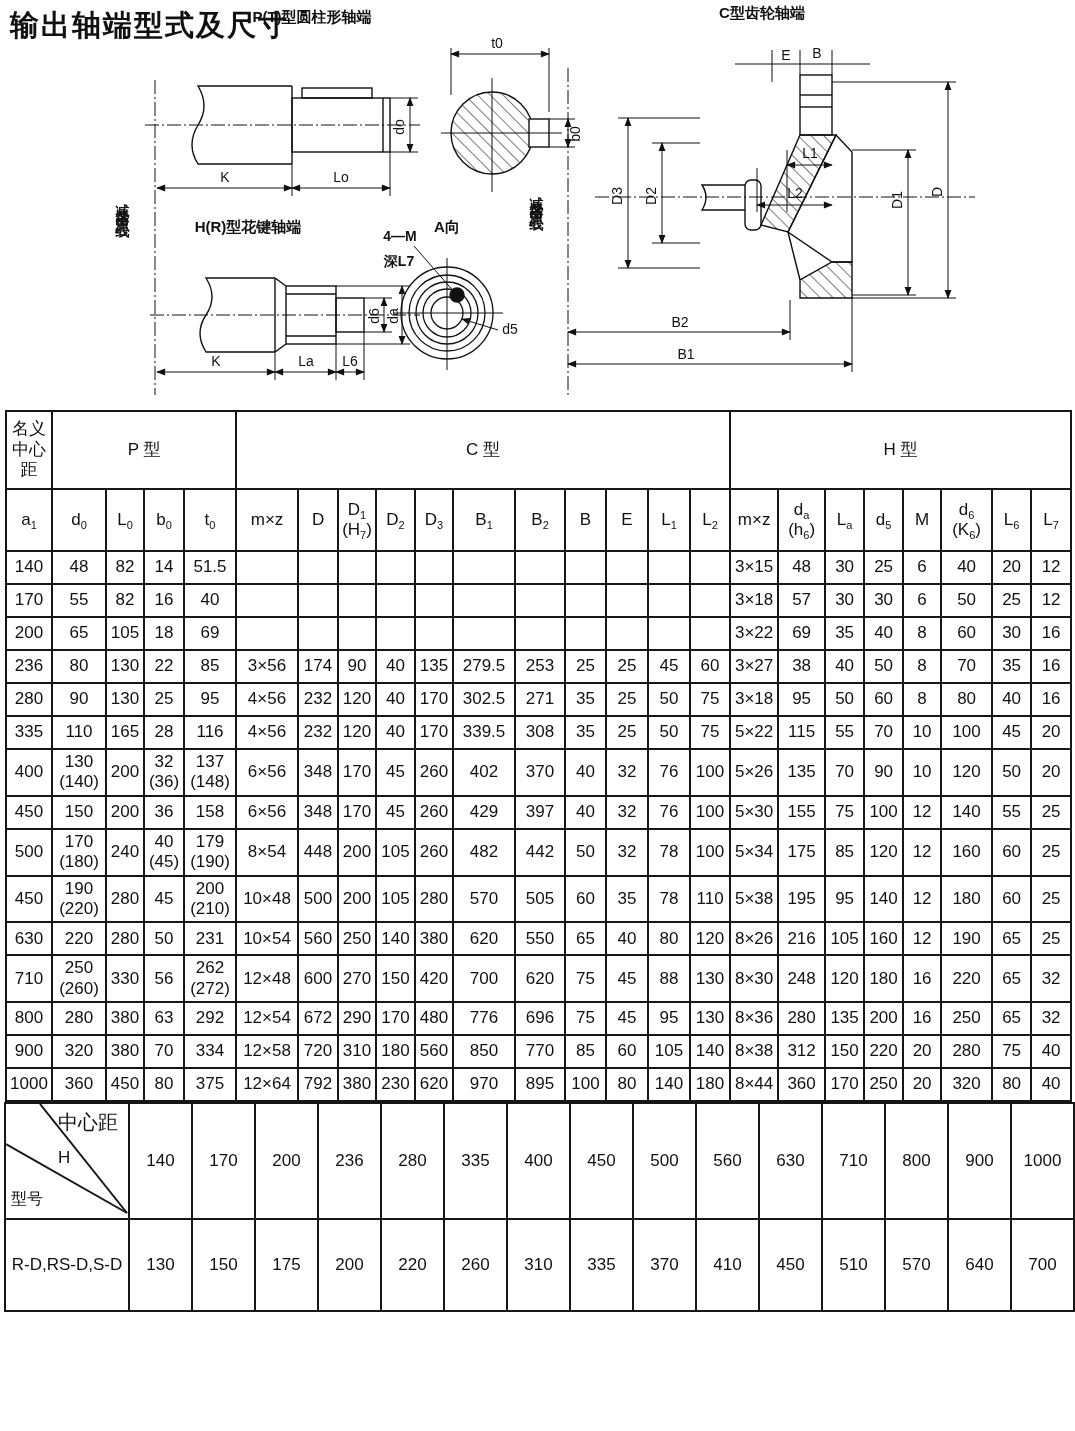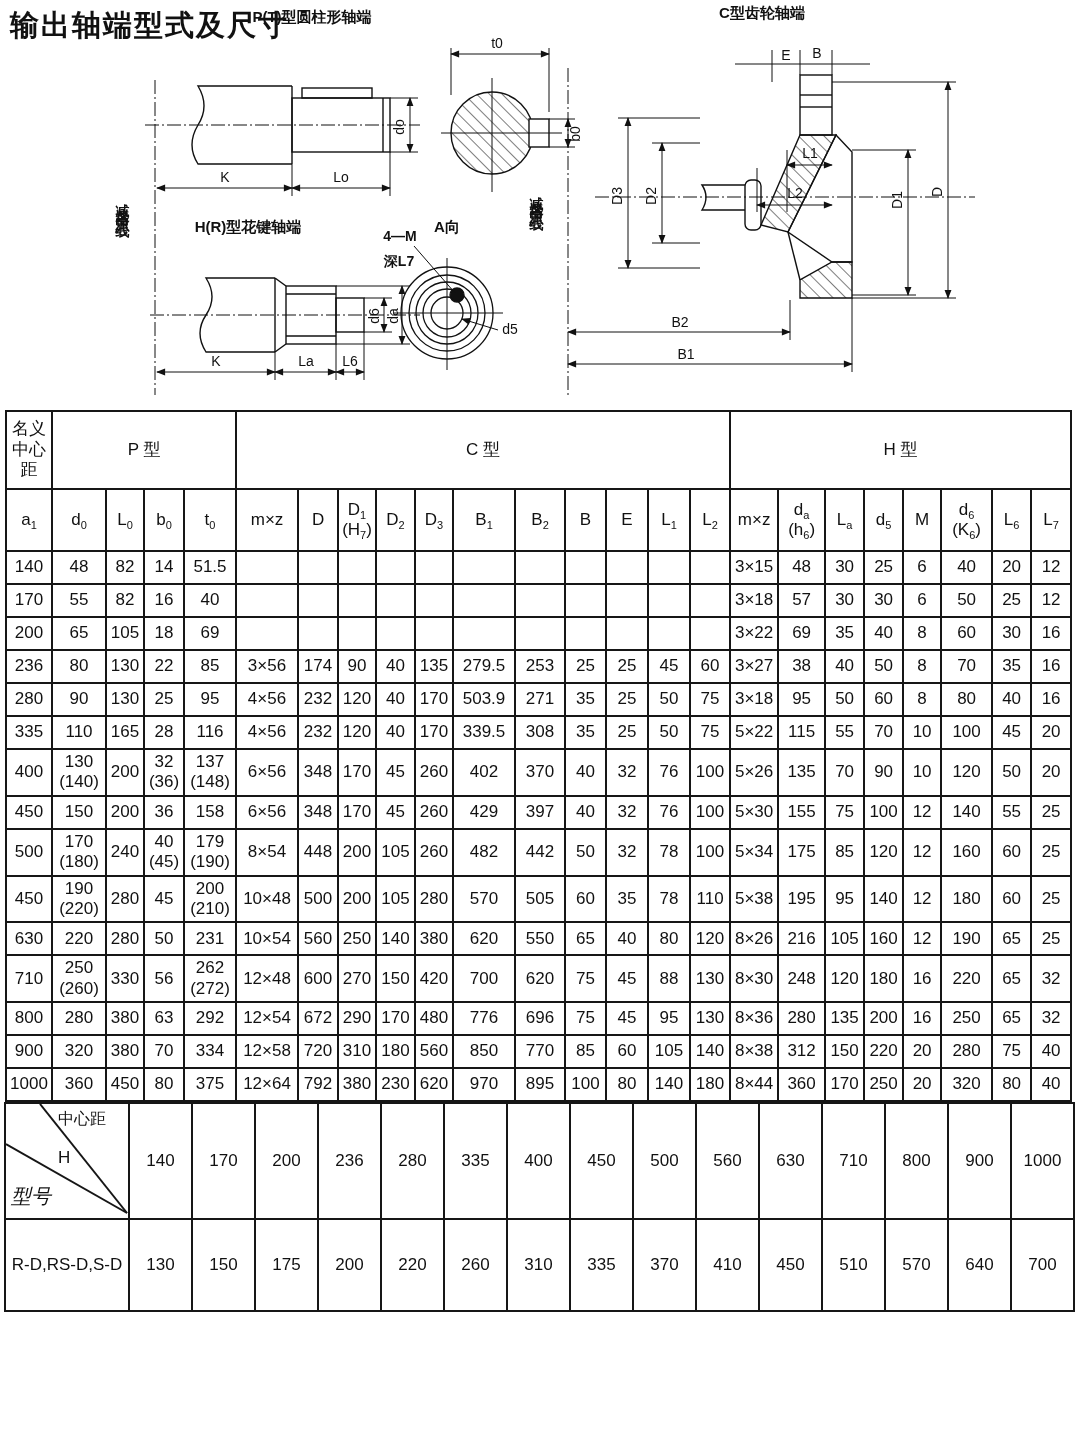--- a/index.html
+++ b/index.html
@@ -22,23 +22,23 @@
   .main tbody td{height:27px;}
   sub{font-size:11px;line-height:0;}
   .k-title{margin:12px 0 6px 6px;font-size:19px;letter-spacing:1px;}
   .ktable{width:1069px;margin:0 0 0 4px;font-size:17px;}
   .ktable th,.ktable td{border:2px solid #161616;text-align:center;vertical-align:middle;font-weight:normal;}
   .ktable tr:first-child td,.ktable tr:first-child th{height:112px;}
   .ktable tr:nth-child(2) th,.ktable tr:nth-child(2) td{height:88px;}
   .ktable tr:nth-child(3) th,.ktable tr:nth-child(3) td{height:92px;}
   .corner{position:relative;padding:0;}
   .corner svg{position:absolute;top:0;left:0;}
-  .corner .c-top{position:absolute;top:5px;left:52px;font-size:16px;}
+  .corner .c-top{position:absolute;top:5px;left:52px;font-size:20px;}
   .corner .c-mid{position:absolute;top:44px;left:52px;font-size:17px;}
-  .corner .c-bot{position:absolute;bottom:8px;left:5px;font-size:20px;font-style:italic;}
+  .corner .c-bot{position:absolute;bottom:8px;left:5px;font-size:16px;}
   text{fill:#111;font-family:"Liberation Sans","DejaVu Sans",sans-serif;}
 </style>
 </head>
 <body>
 
 <div class="page">
 
   <div class="drawings">
     <svg width="1075" height="410" viewBox="0 0 1075 410">
       <defs>
@@ -377,21 +377,21 @@
           <td>280</td>
           <td>90</td>
           <td>130</td>
           <td>25</td>
           <td>95</td>
           <td>4×56</td>
           <td>232</td>
           <td>120</td>
           <td>40</td>
           <td>170</td>
-          <td>503.9</td>
+          <td>302.5</td>
           <td>271</td>
           <td>35</td>
           <td>25</td>
           <td>50</td>
           <td>75</td>
           <td>3×18</td>
           <td>95</td>
           <td>50</td>
           <td>60</td>
           <td>8</td>

